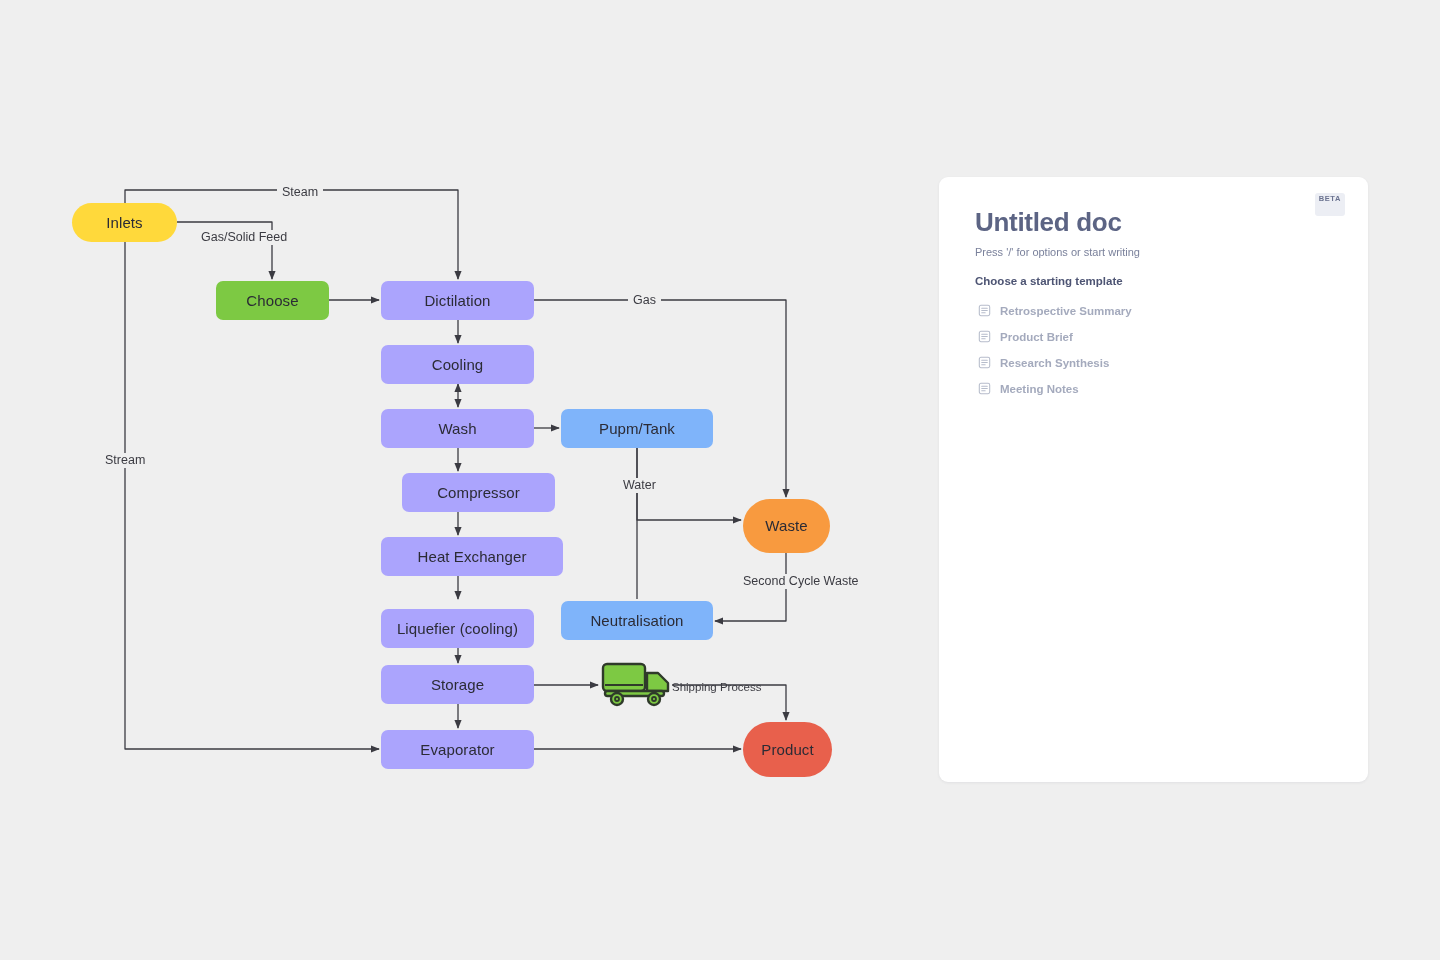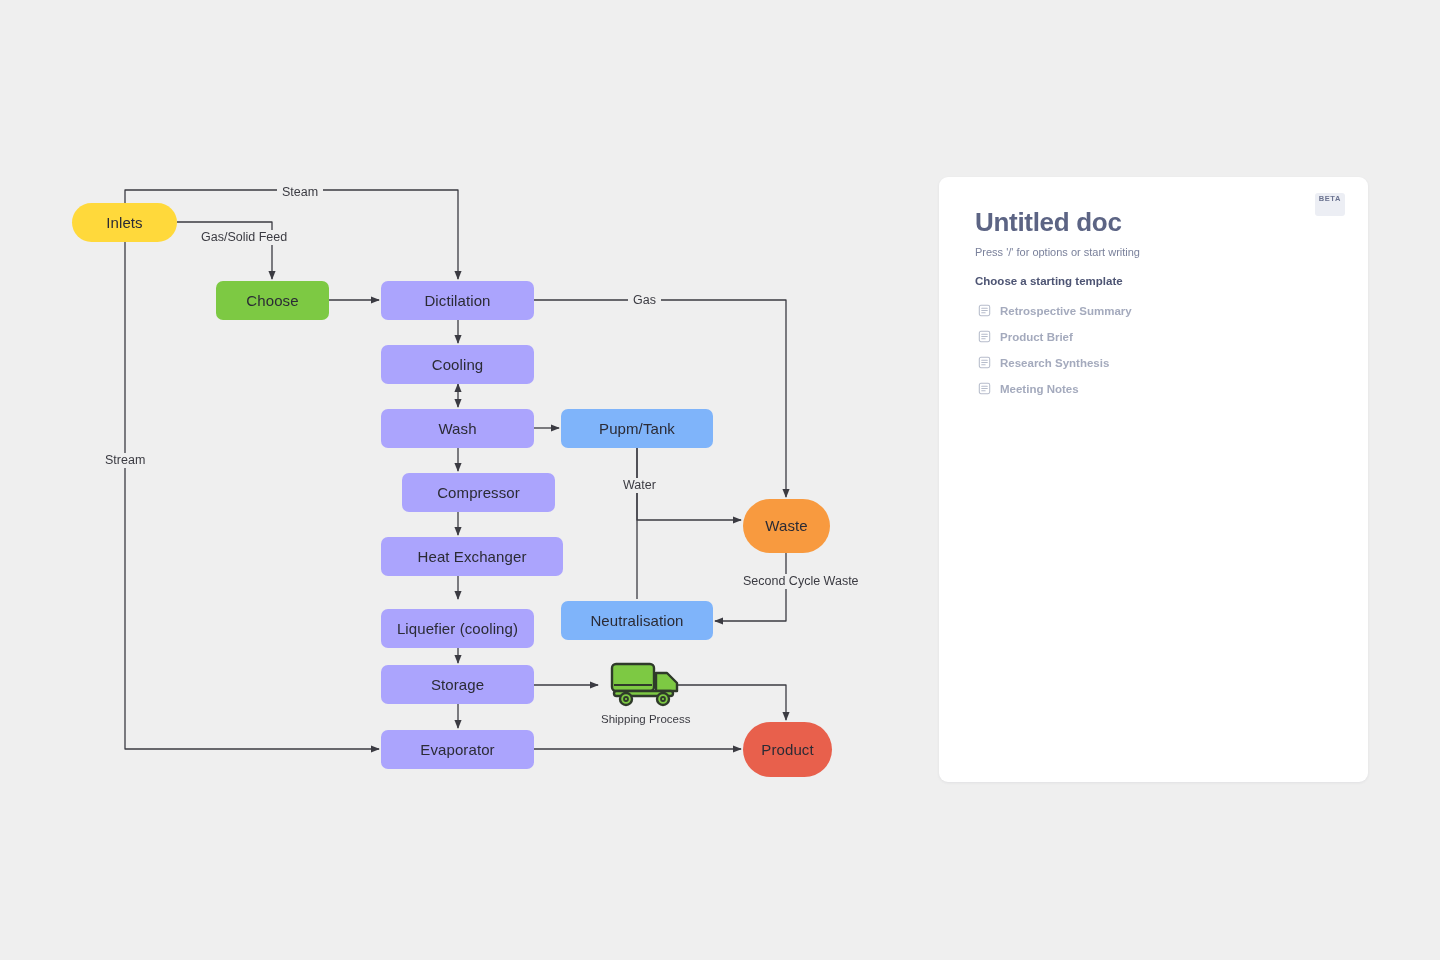--- a/index.html
+++ b/index.html
@@ -60,21 +60,21 @@
     padding: 0 5px;
     white-space: nowrap;
     z-index: 3;
     line-height: 1.2;
   }
 
   .icon-node {
     position: absolute;
     z-index: 2;
     display: flex;
-    flex-direction: column;
+    flex-direction: row;
     align-items: center;
   }
   .icon-caption {
     font-size: 11.5px;
     color: #3b3b42;
     margin-top: 4px;
     white-space: nowrap;
   }
 
   

